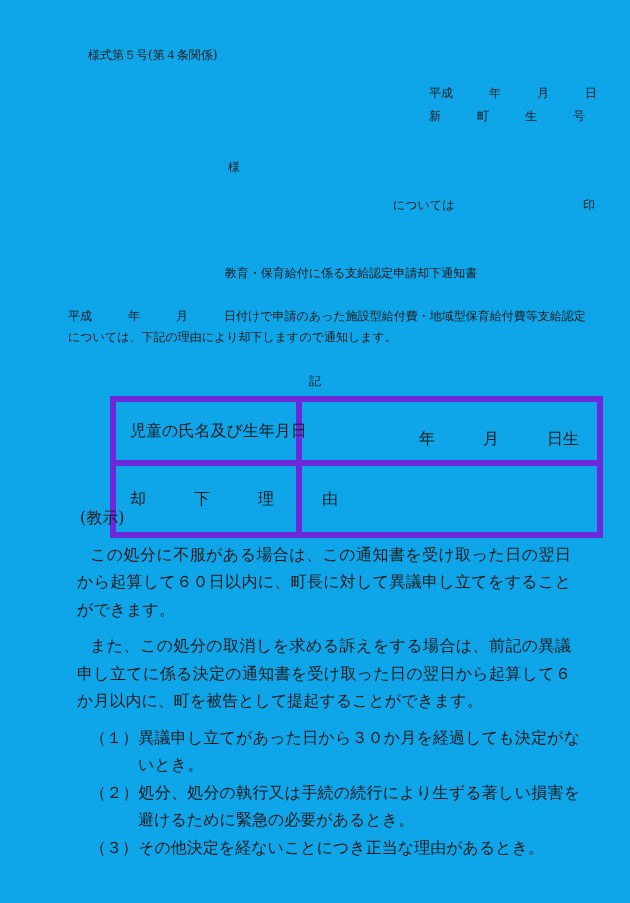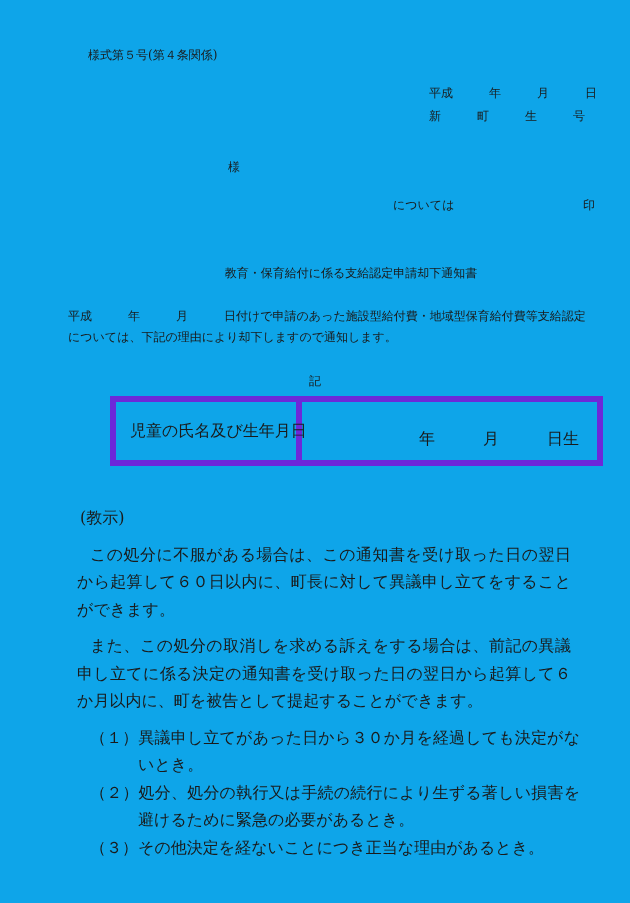--- a/index.html
+++ b/index.html
@@ -191,20 +191,28 @@
   <div class="ki-mark">記</div>
 
   <table class="info-table">
     <tbody>
       <tr>
         <td class="label-cell">
           <span class="label-spaced">児童の氏名及び生年月日</span>
         </td>
         <td class="value-cell">
           <span class="dob-slots">年　　　月　　　日生</span>
+        </td>
+      </tr>
+      <tr>
+        <td class="label-cell">
+          <span class="label-spaced">却　　　下　　　理　　　由</span>
+        </td>
+        <td class="value-cell tall">
+          <span></span>
         </td>
       </tr>
     </tbody>
   </table>
 
   <div class="instructions">
     <div class="instr-heading">(教示)</div>
     <p class="instr-para">この処分に不服がある場合は、この通知書を受け取った日の翌日から起算して６０日以内に、町長に対して異議申し立てをすることができます。</p>
     <p class="instr-para">また、この処分の取消しを求める訴えをする場合は、前記の異議申し立てに係る決定の通知書を受け取った日の翌日から起算して６か月以内に、町を被告として提起することができます。</p>
     <ul class="instr-items">

